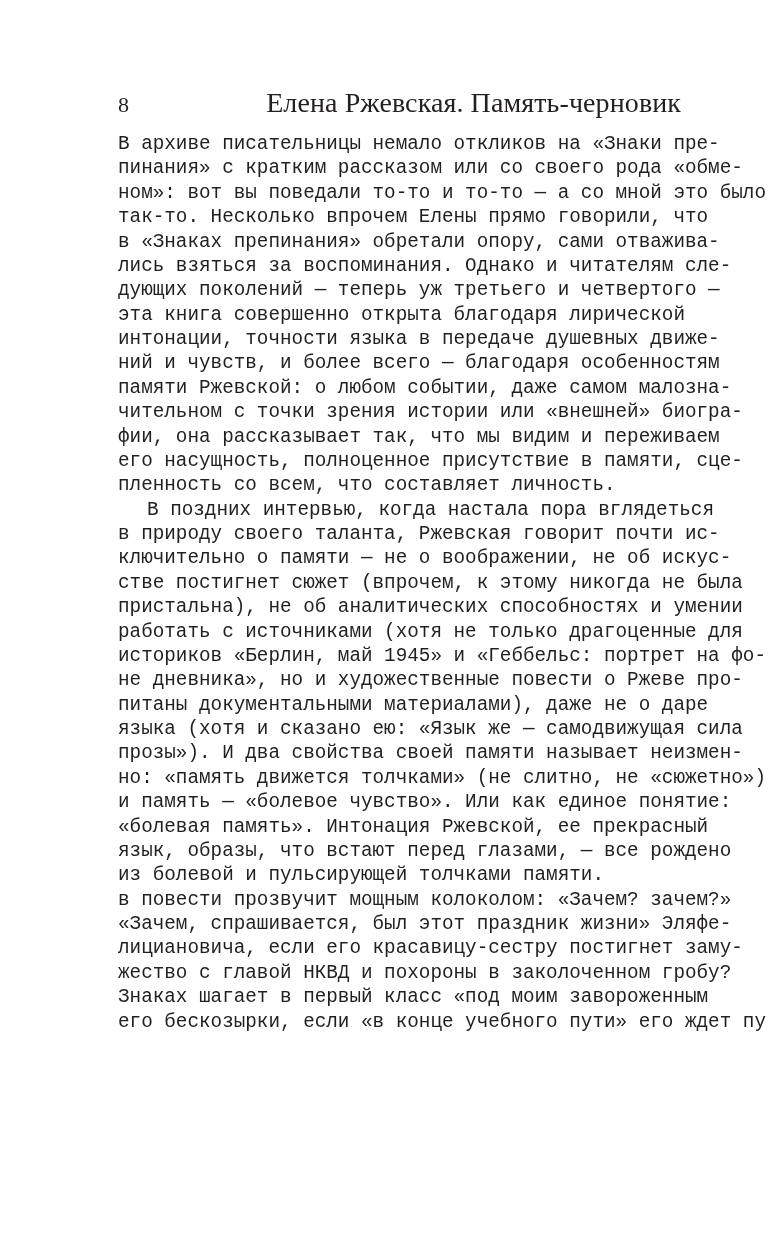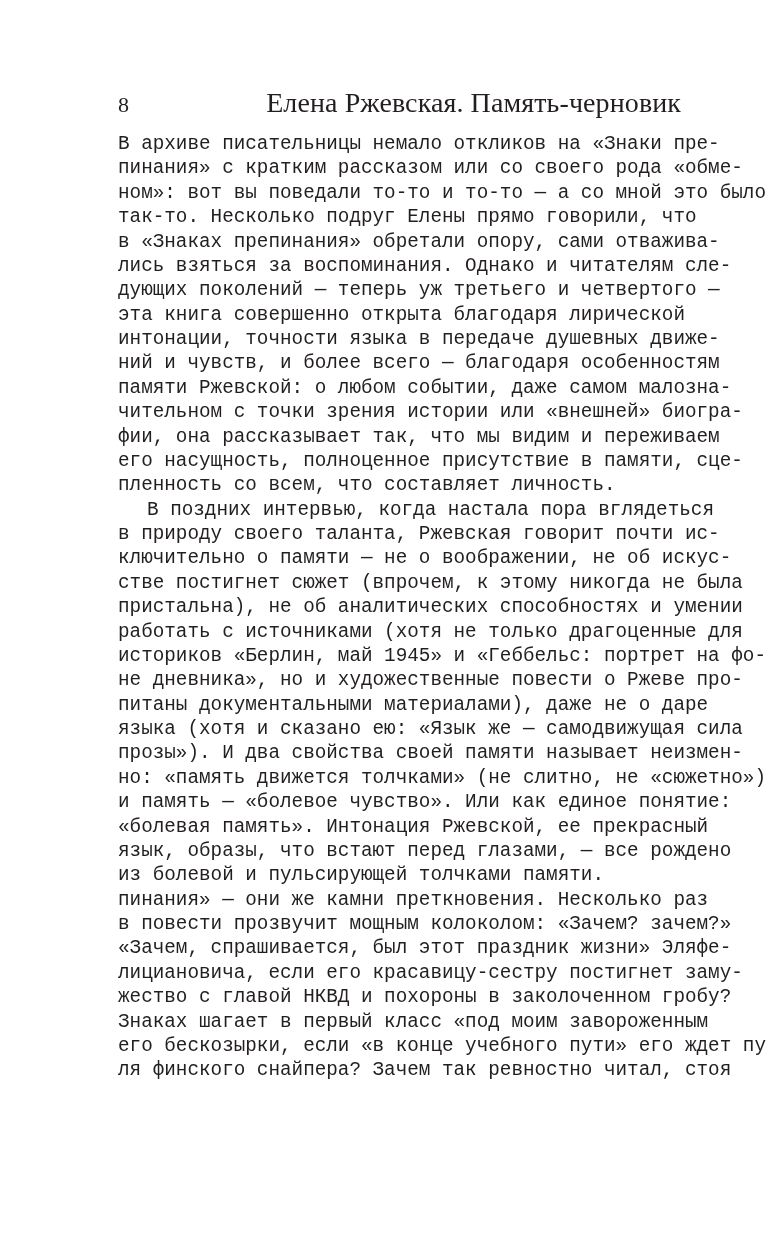--- a/index.html
+++ b/index.html
@@ -34,21 +34,21 @@
 <div class="page">
   <div class="running-head">
     <span class="num">8</span>
     <span class="title">Елена Ржевская. Память-черновик</span>
   </div>
   <div class="body-text" id="body-text">
       <div>
         <div class="line">В архиве писательницы немало откликов на «Знаки пре-</div>
         <div class="line">пинания» с кратким рассказом или со своего рода «обме-</div>
         <div class="line">ном»: вот вы поведали то-то и то-то — а со мной это было</div>
-        <div class="line">так-то. Несколько подруг Елены прямо говорили, что</div>
+        <div class="line">так-то. Несколько впрочем Елены прямо говорили, что</div>
         <div class="line">в «Знаках препинания» обретали опору, сами отважива-</div>
         <div class="line">лись взяться за воспоминания. Однако и читателям сле-</div>
         <div class="line">дующих поколений — теперь уж третьего и четвертого —</div>
         <div class="line">эта книга совершенно открыта благодаря лирической</div>
         <div class="line">интонации, точности языка в передаче душевных движе-</div>
         <div class="line">ний и чувств, и более всего — благодаря особенностям</div>
         <div class="line">памяти Ржевской: о любом событии, даже самом малозна-</div>
         <div class="line">чительном с точки зрения истории или «внешней» биогра-</div>
         <div class="line">фии, она рассказывает так, что мы видим и переживаем</div>
         <div class="line">его насущность, полноценное присутствие в памяти, сце-</div>
@@ -66,23 +66,21 @@
         <div class="line">питаны документальными материалами), даже не о даре</div>
         <div class="line">языка (хотя и сказано ею: «Язык же — самодвижущая сила</div>
         <div class="line">прозы»). И два свойства своей памяти называет неизмен-</div>
         <div class="line">но: «память движется толчками» (не слитно, не «сюжетно»)</div>
         <div class="line">и память — «болевое чувство». Или как единое понятие:</div>
         <div class="line">«болевая память». Интонация Ржевской, ее прекрасный</div>
         <div class="line">язык, образы, что встают перед глазами, — все рождено</div>
         <div class="line last">из болевой и пульсирующей толчками памяти.</div>
       </div>
       <div>
-        <div class="line">пинания» — они же камни преткновения. Несколько раз</div>
         <div class="line">в повести прозвучит мощным колоколом: «Зачем? зачем?»</div>
         <div class="line">«Зачем, спрашивается, был этот праздник жизни» Эляфе-</div>
         <div class="line">лициановича, если его красавицу-сестру постигнет заму-</div>
         <div class="line">жество с главой НКВД и похороны в заколоченном гробу?</div>
         <div class="line">Знаках шагает в первый класс «под моим завороженным</div>
         <div class="line">его бескозырки, если «в конце учебного пути» его ждет пу-</div>
-        <div class="line">ля финского снайпера? Зачем так ревностно читал, стоя</div>
       </div>
     </div>
 </div>
 
 </body></html>

